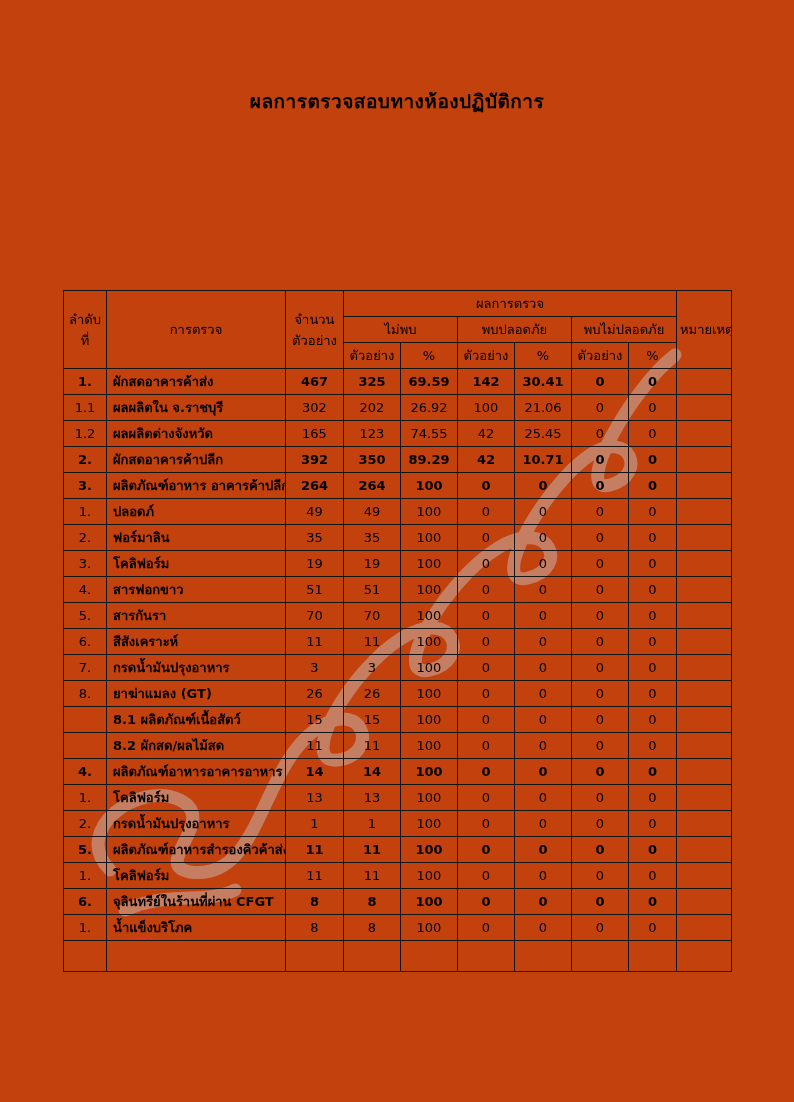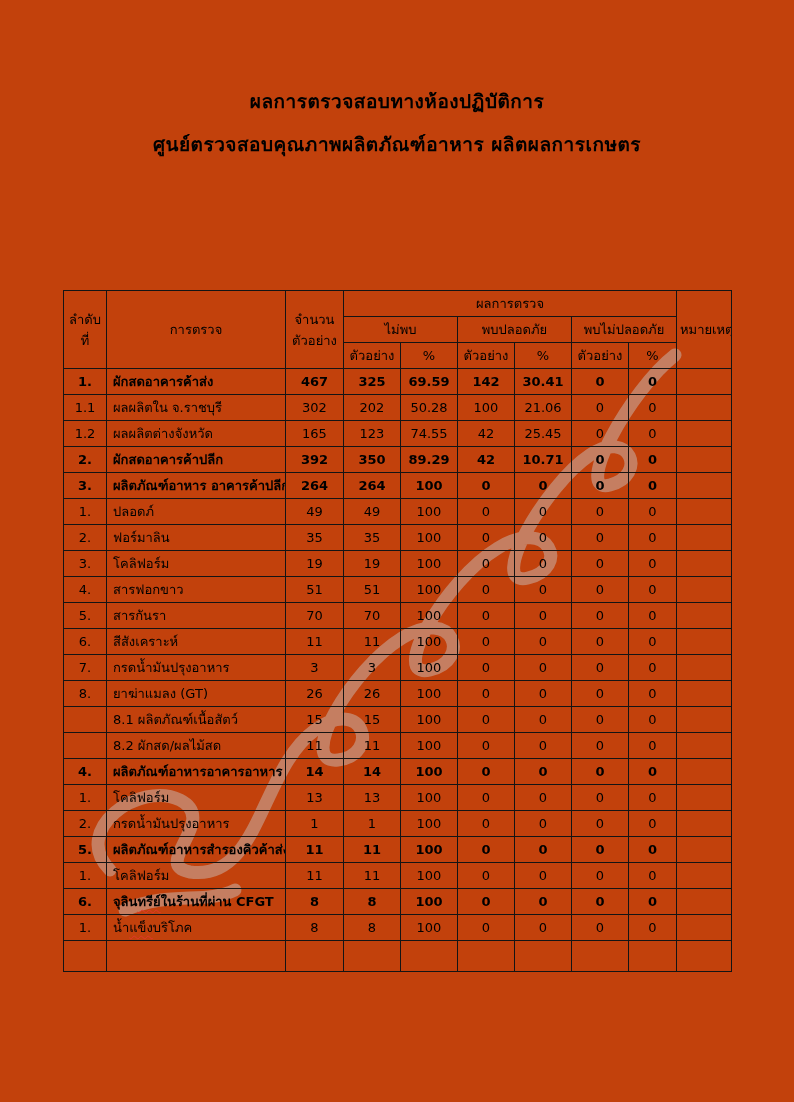--- a/index.html
+++ b/index.html
@@ -58,20 +58,21 @@
     vertical-align: middle;
     overflow: hidden;
     white-space: nowrap;
   }
   table.results thead tr { height: 26px; }
   table.results tbody tr { height: 26px; }
   table.results tbody tr.empty-row { height: 31px; }
   table.results td.col-label {
     text-align: left;
     padding-left: 6px;
+    font-weight: bold;
   }
   table.results tr.bold td { font-weight: 700; }
   .squiggle {
     text-decoration: underline;
     text-decoration-style: wavy;
     text-decoration-color: #e0342b;
     text-decoration-thickness: 1px;
     text-underline-offset: 3px;
   }
   col.c-no     { width: 43px; }
@@ -101,21 +102,20 @@
              C 358 430, 415 330, 468 298
              C 520 266, 540 318, 498 328
              C 456 338, 515 235, 560 205
              C 600 178, 618 225, 580 235
              C 542 245, 600 140, 645 105"></path>
     <path d="M 95 660 C 140 640, 175 655, 205 640"></path>
   </svg>
 
   <div class="title-block">
     <div class="title-line">ผลการตรวจสอบทางห้องปฏิบัติการ</div>
-    <div class="title-line">ศูนย์ตรวจสอบคุณภาพผลิตภัณฑ์อาหาร ผลิตผลการเกษตร</div>
   </div>
 
   <table class="results">
     <colgroup>
       <col class="c-no">
         <col class="c-label">
         <col class="c-samp">
       <col class="c-nfs">
         <col class="c-nfp">
       <col class="c-fss">
@@ -157,21 +157,21 @@
           <td class="col-num">30.41</td>
           <td class="col-num">0</td>
           <td class="col-num">0</td>
           <td class="col-num"></td>
         </tr>
         <tr>
           <td class="col-no">1.1</td>
           <td class="col-label">ผลผลิตใน จ.ราชบุรี</td>
           <td class="col-num">302</td>
           <td class="col-num">202</td>
-          <td class="col-num">50.28</td>
+          <td class="col-num">26.92</td>
           <td class="col-num">100</td>
           <td class="col-num">21.06</td>
           <td class="col-num">0</td>
           <td class="col-num">0</td>
           <td class="col-num"></td>
         </tr>
         <tr>
           <td class="col-no">1.2</td>
           <td class="col-label">ผลผลิตต่างจังหวัด</td>
           <td class="col-num">165</td>

